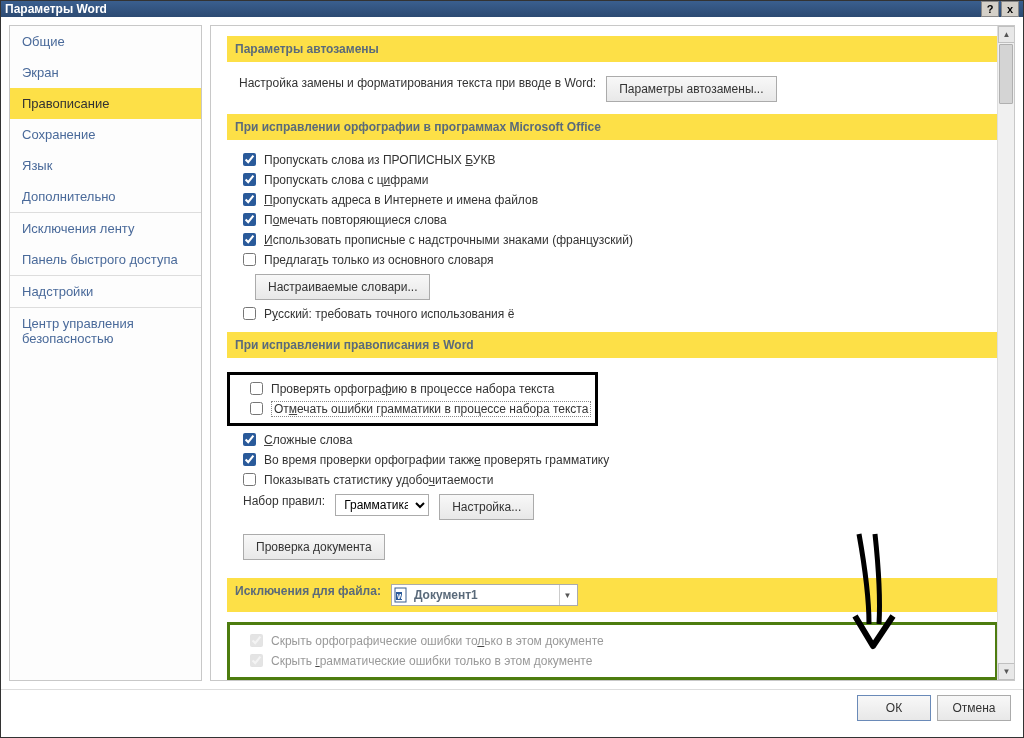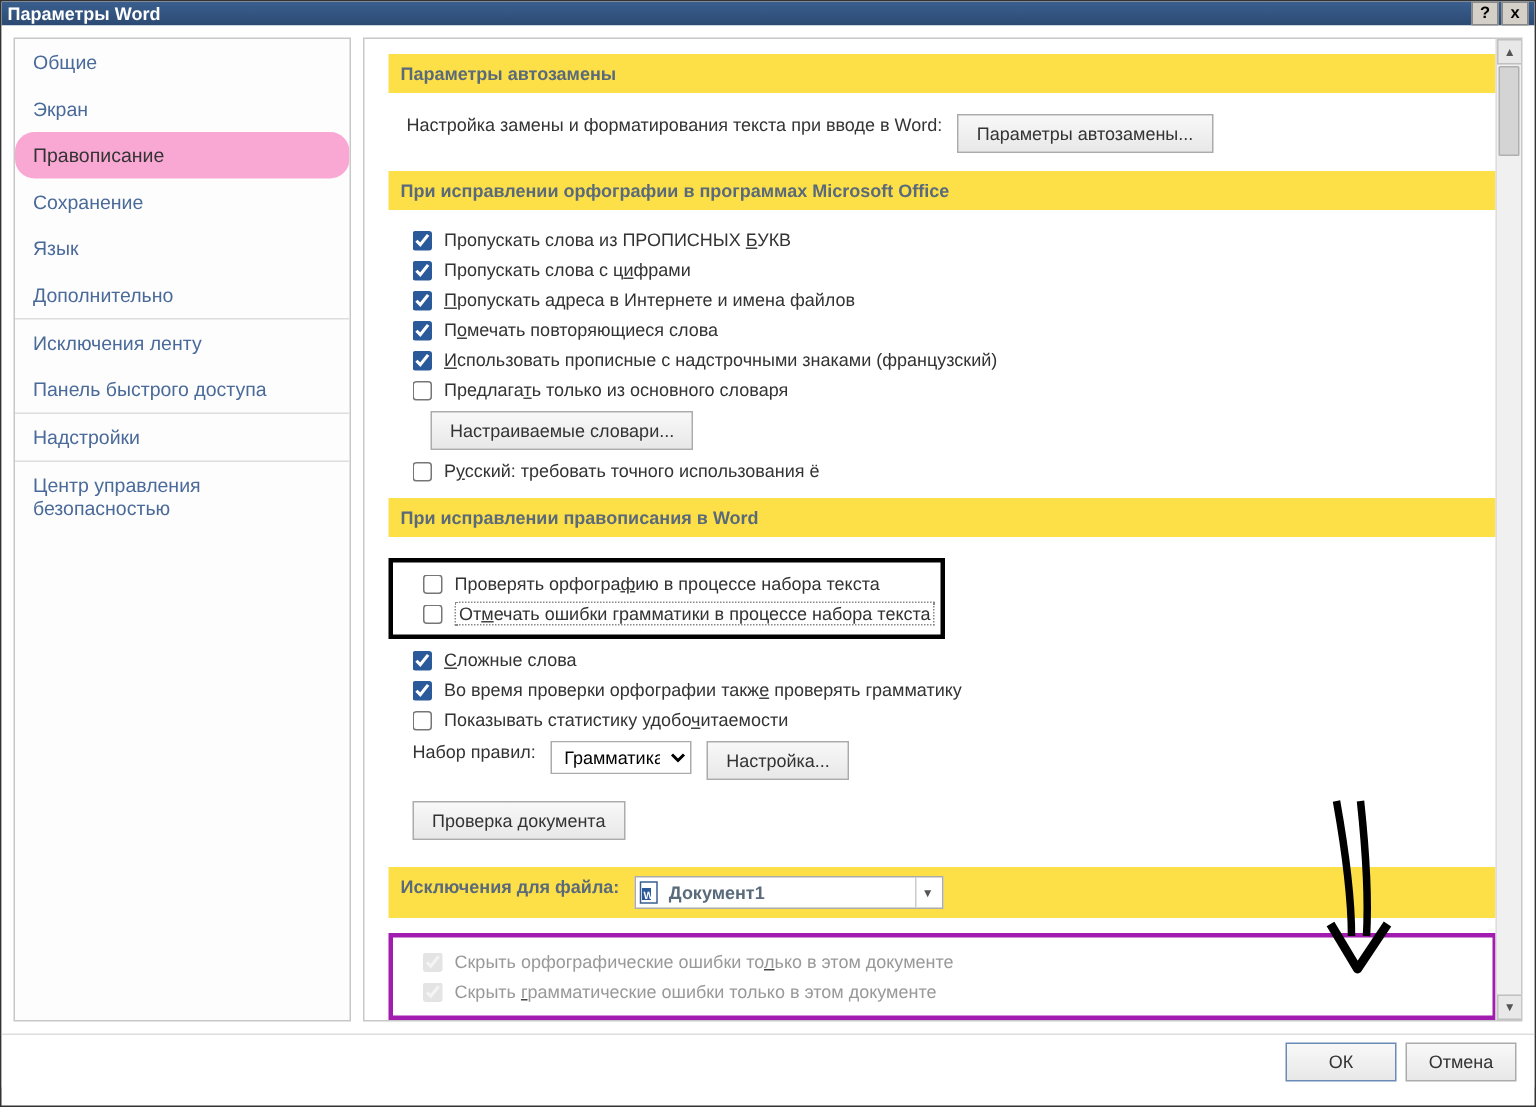--- a/index.html
+++ b/index.html
@@ -40,35 +40,34 @@
     cursor: pointer;
   }
   .dialog-body {
     display: flex;
     height: 672px;
     background: #fff;
     padding: 8px;
     gap: 8px;
   }
   .sidebar {
-    width: 225px;
+    width: 193px;
     border: 1px solid #c8c8c8;
     background: #fdfdfd;
     overflow: hidden;
   }
   .sidebar-item {
     padding: 8px 12px;
     color: #4a6a9a;
     cursor: pointer;
     font-size: 13px;
   }
   .sidebar-item.selected {
-    background: #f9a8d4;
+    background: #fde047;
     color: #333;
-    border-radius: 13px;
   }
   .sidebar-sep {
     border-top: 1px solid #ddd;
     margin: 0;
   }
   .content-wrap {
     flex: 1;
     border: 1px solid #c8c8c8;
     position: relative;
     overflow: hidden;
@@ -125,21 +124,20 @@
   .btn {
     background: linear-gradient(to bottom, #f8f8f8, #e8e8e8);
     border: 1px solid #ababab;
     padding: 5px 12px;
     font-size: 12px;
     cursor: pointer;
     color: #333;
   }
   .chk {
     display: flex;
-    align-items: center;
     gap: 8px;
     padding: 3px 0 3px 16px;
   }
   .chk input { width: 13px; height: 13px; margin: 0; accent-color: #2a5a9a; }
   .chk label { font-size: 12px; }
   .chk.disabled label { color: #999; }
   .chk.disabled input { opacity: 0.6; }
   .select {
     border: 1px solid #ababab;
     background: #fff;
@@ -147,38 +145,38 @@
     padding: 2px 4px;
     height: 22px;
   }
   .highlight-box {
     border: 3px solid #000;
     padding: 4px 4px;
     margin: 4px 0;
     display: inline-block;
   }
   .highlight-box2 {
-    border: 3px solid #a21caf;
+    border: 3px solid #4d7c0f;
     padding: 6px 4px;
     margin: 4px 0;
   }
   .dotted-box {
     border: 1px dotted #888;
     padding: 0 2px;
   }
   .file-row { display: flex; align-items: center; gap: 8px; margin-top: 6px; }
   .file-select {
     display: flex;
     align-items: center;
     border: 1px solid #ababab;
     background: #fff;
     height: 22px;
     padding: 0 2px;
     gap: 4px;
-    width: 206px;
+    width: 187px;
   }
   .file-select .icon {
     width: 16px; height: 16px;
     display: inline-flex;
     align-items: center; justify-content: center;
   }
   .file-select .dd {
     border-left: 1px solid #ccc;
     width: 16px; height: 20px;
     display: flex; align-items: center; justify-content: center;

